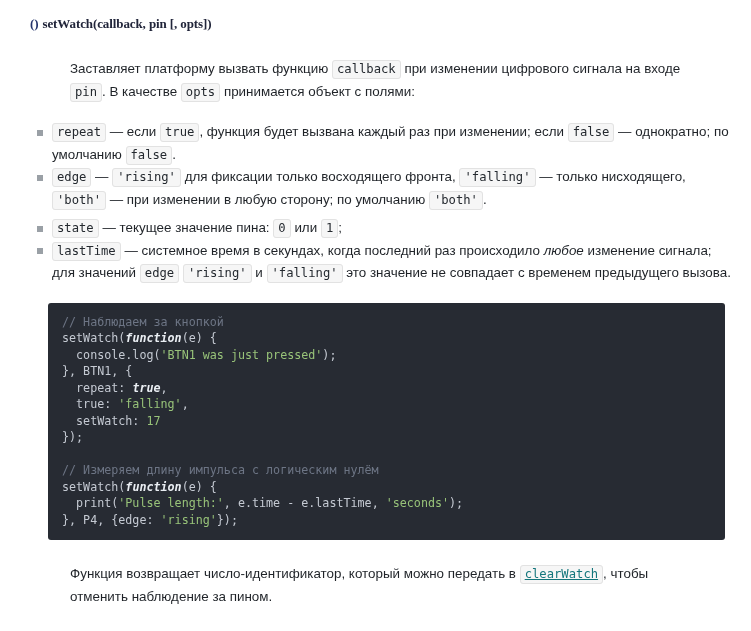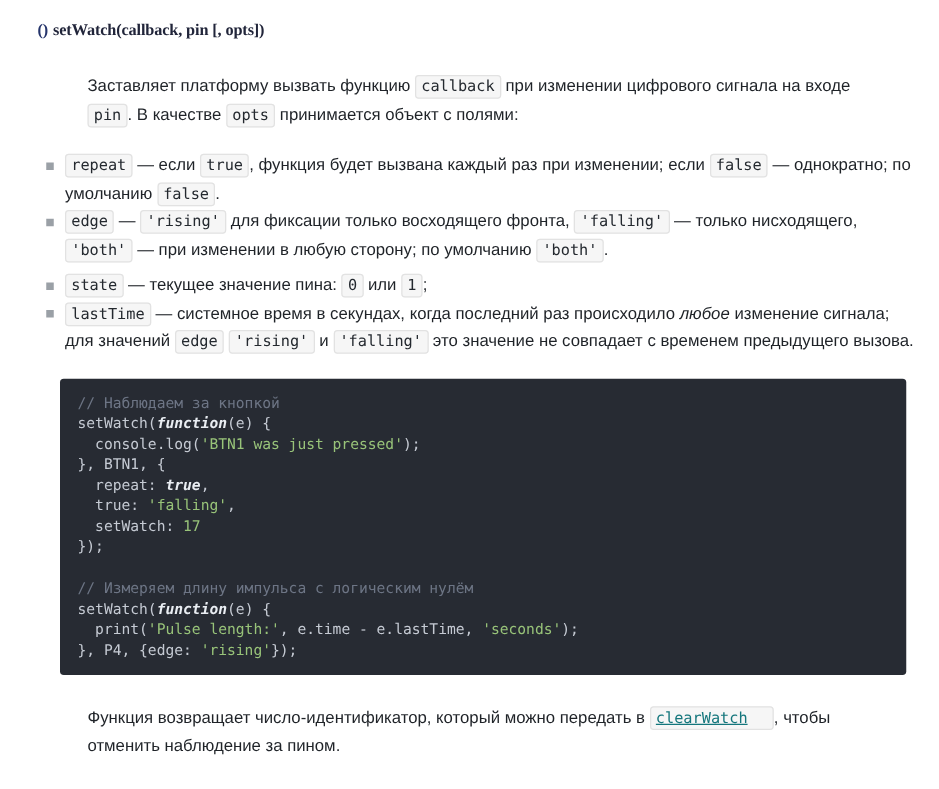--- a/index.html
+++ b/index.html
@@ -83,21 +83,21 @@
     padding: 1px 4px 2px 4px;
     color: #24292f;
     white-space: pre;
   }
   a.code-link {
     font-family: "DejaVu Sans Mono", monospace;
     font-size: 12.2px;
     background: #f6f6f6;
     border: 1px solid #e2e2e2;
     border-radius: 3px;
-    padding: 1px 20px 2px 4px;
+    padding: 1px 4px 2px 4px;
     color: #14767c;
     text-decoration: underline;
     white-space: pre;
   }
   a.red-link {
     color: #ef2d26;
     text-decoration: none;
     border-bottom: 1px dashed #ef2d26;
   }
   em.it { font-style: italic; text-align: right; }

